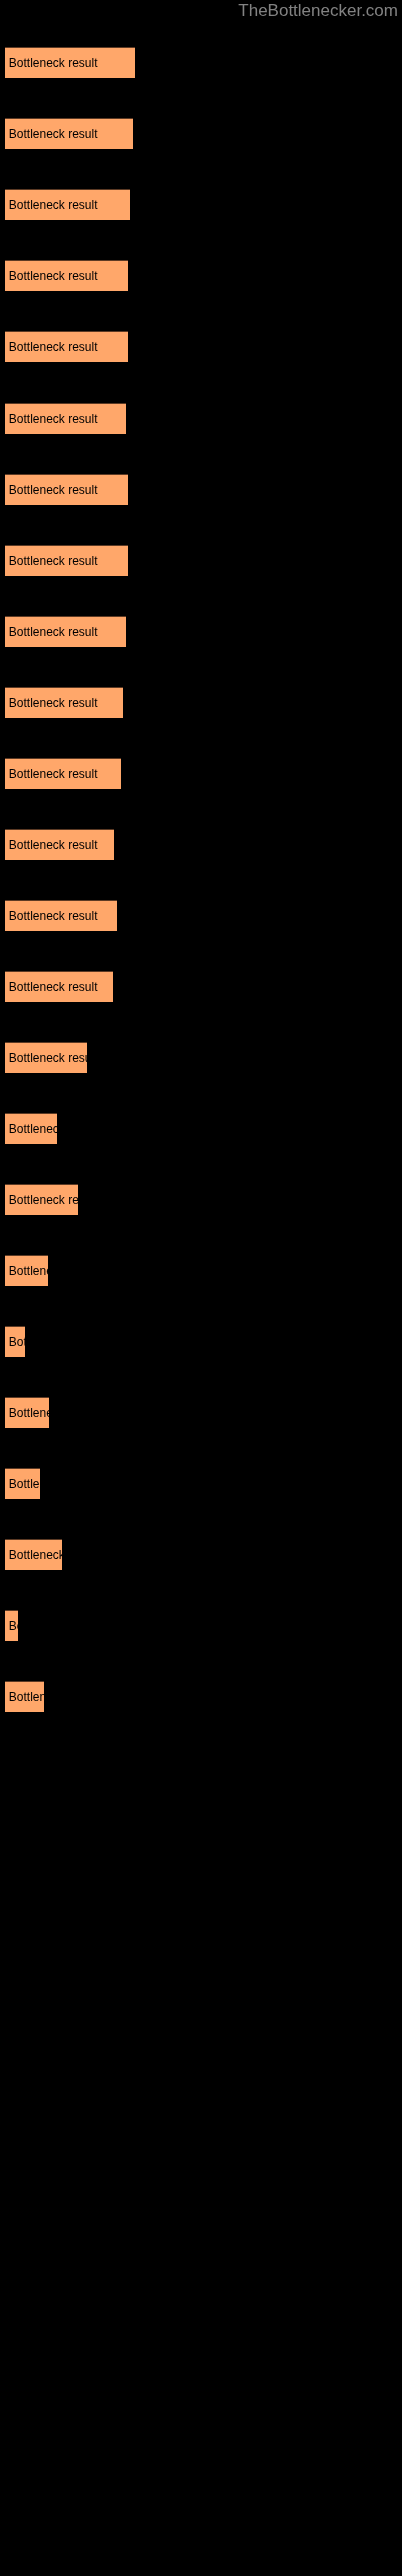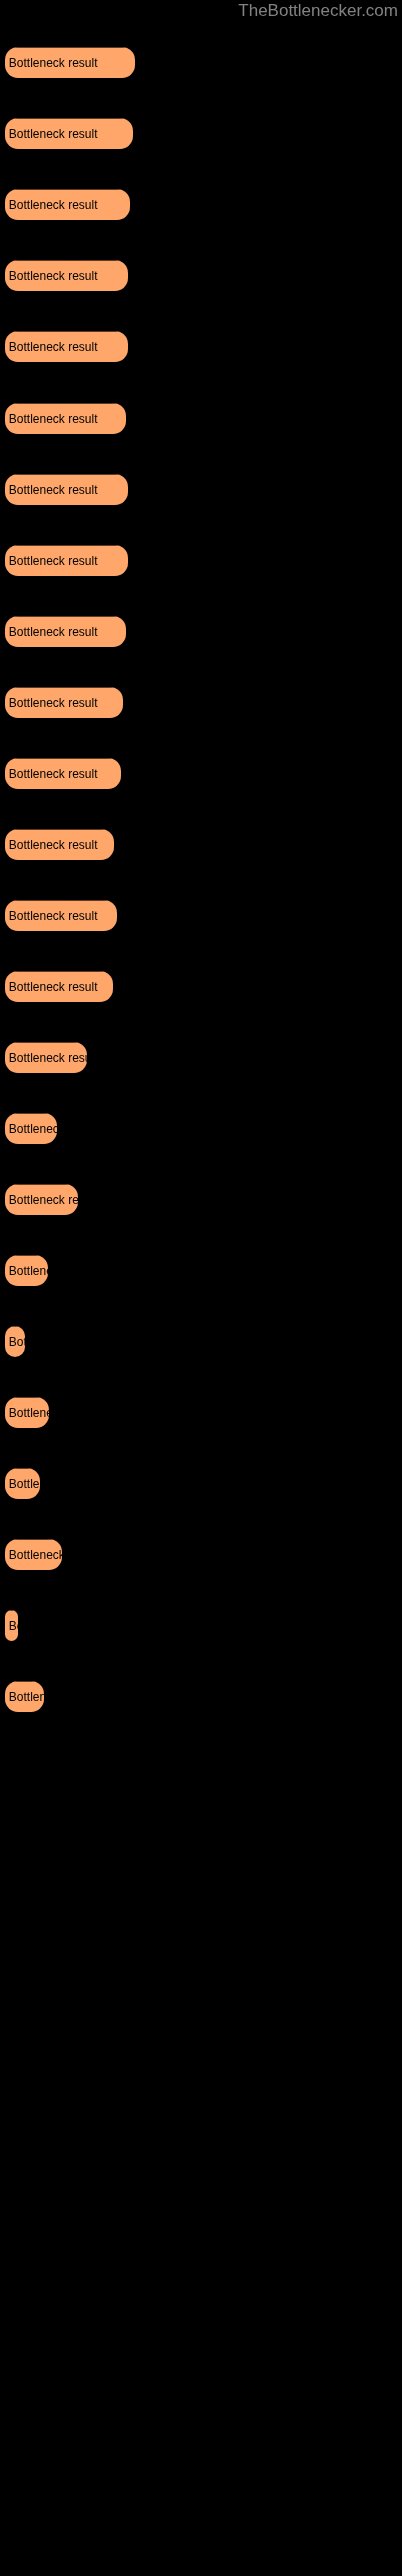--- a/index.html
+++ b/index.html
@@ -56,21 +56,20 @@
     white-space: nowrap;
     font-family: "Liberation Sans", sans-serif;
     pointer-events: none;
   }
   .clip {
     position: absolute;
     left: 0;
     top: 0;
     height: 31px;
     overflow: hidden;
-    border-radius: 13px;
   }
 </style>
 </head>
 <body>
 
 <div id="site-title">TheBottlenecker.com</div>
 
 <div id="chart">
     <div class="bar-row" style="top: 47px; width: 130px; height: 31px;">
       <div class="clip" style="width: 130px;">

